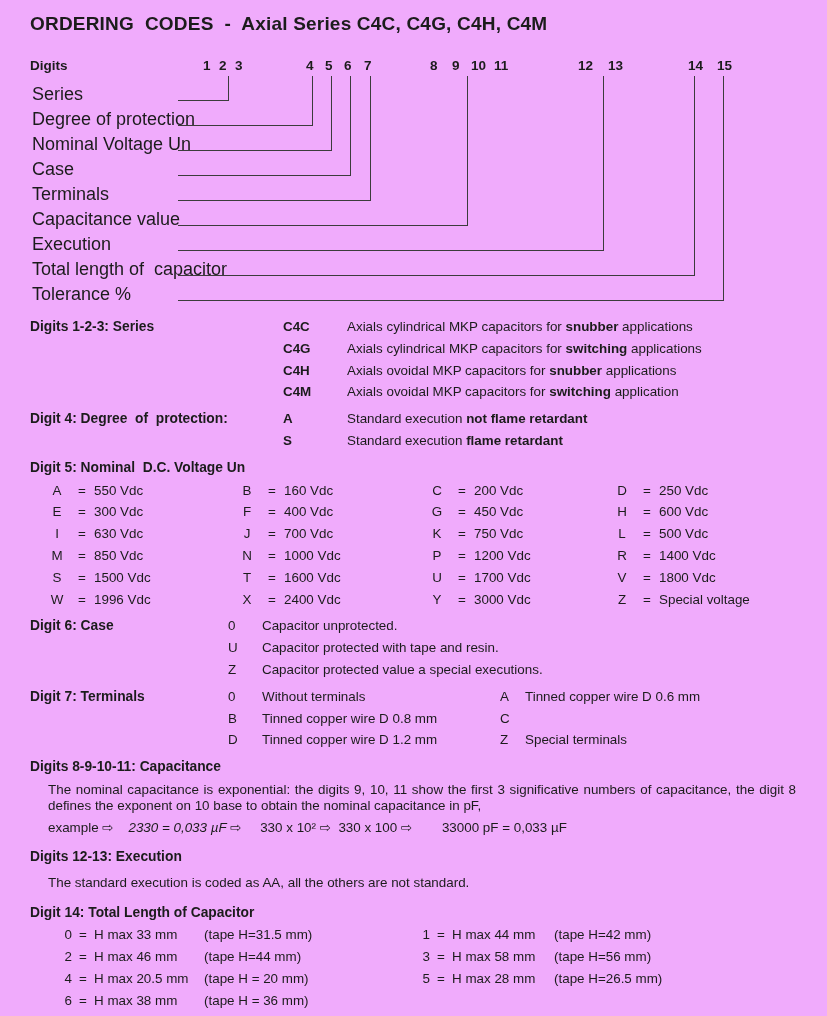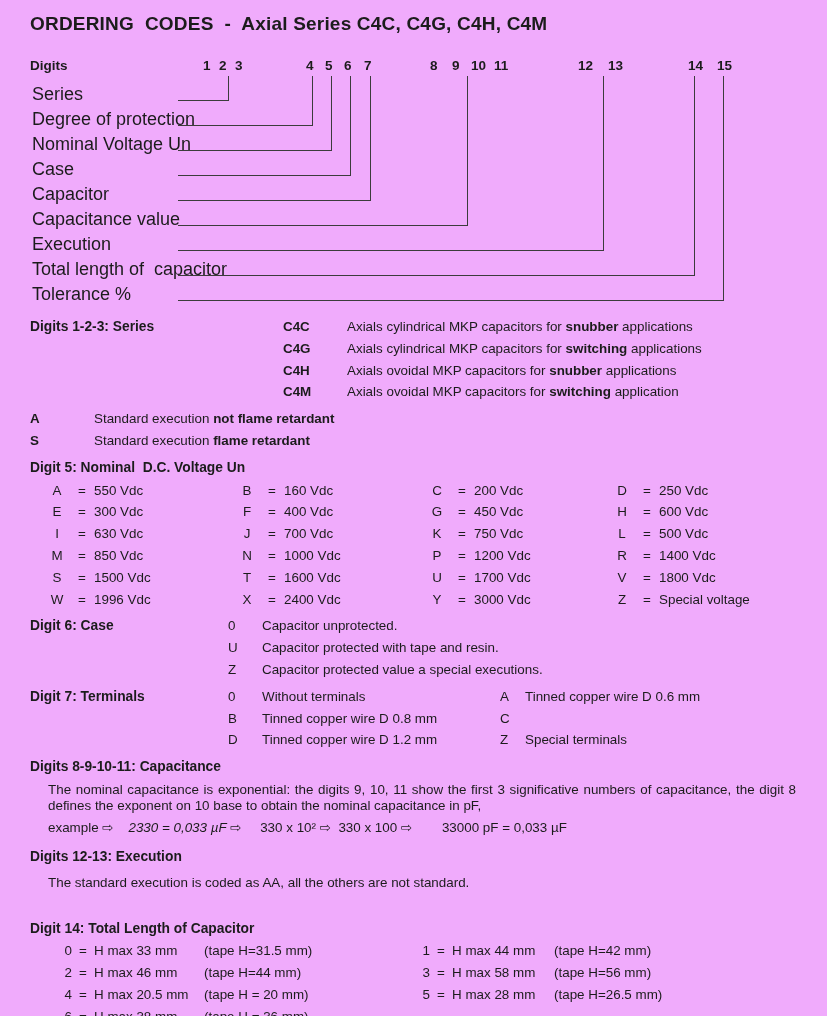--- a/index.html
+++ b/index.html
@@ -38,21 +38,21 @@
 
   .t-text { width:238px; flex:none; }
   .t-code2 { width:25px; flex:none; }
 
   .para { margin:4px 0 6px 18px; width:748px; text-align:justify; line-height:16px; }
   .example-line { margin-left:18px; line-height:16px; white-space:pre-wrap; }
   .example-line i { font-style:italic; }
 
   .exec-body { margin:4px 0 0 18px; }
   .sec-cap { margin-bottom:10px; }
-  .sec-exec { margin-bottom:24px; }
+  .sec-exec { margin-bottom:8px; }
 
   .len-rows { margin-left:28px; margin-top:1px; }
   .len-code { width:14px; flex:none; text-align:right; }
   .len-eq { width:22px; flex:none; text-align:center; }
   .len-desc { width:110px; flex:none; }
   .len-desc2 { width:102px; flex:none; }
   .len-tape { width:212px; flex:none; }
 </style>
 </head>
 <body>
@@ -77,21 +77,21 @@
     <span class="digit" style="left:494px">11</span>
     <span class="digit" style="left:578px">12</span>
     <span class="digit" style="left:608px">13</span>
     <span class="digit" style="left:688px">14</span>
     <span class="digit" style="left:717px">15</span>
 
     <span class="row-label" style="top:84px">Series</span>
     <span class="row-label" style="top:109px">Degree of protection</span>
     <span class="row-label" style="top:134px">Nominal Voltage Un</span>
     <span class="row-label" style="top:159px">Case</span>
-    <span class="row-label" style="top:184px">Capacitor</span>
+    <span class="row-label" style="top:184px">Terminals</span>
     <span class="row-label" style="top:209px">Capacitance value</span>
     <span class="row-label" style="top:234px">Execution</span>
     <span class="row-label" style="top:259px">Total length of  capacitor</span>
     <span class="row-label" style="top:284px">Tolerance %</span>
 
     <div class="hline" style="top:100px;left:178px;width:50px"></div>
     <div class="hline" style="top:125px;left:178px;width:134px"></div>
     <div class="hline" style="top:150px;left:178px;width:153px"></div>
     <div class="hline" style="top:175px;left:178px;width:172px"></div>
     <div class="hline" style="top:200px;left:178px;width:192px"></div>
@@ -129,20 +129,21 @@
           <span><span>Axials ovoidal MKP capacitors for </span><b>snubber</b><span> applications</span></span>
         </div>
         <div class="row">
           <span class="code-w1">C4M</span>
           <span><span>Axials ovoidal MKP capacitors for </span><b>switching</b><span> application</span></span>
         </div>
       </div>
     </section>
 
     <section class="sec flex">
+      <div class="sec-head head-w1">Digit 4: Degree  of  protection:</div>
       <div class="rows">
         <div class="row">
           <span class="code-w1">A</span>
           <span><span>Standard execution </span><b>not flame retardant</b></span>
         </div>
         <div class="row">
           <span class="code-w1">S</span>
           <span><span>Standard execution </span><b>flame retardant</b></span>
         </div>
       </div>

